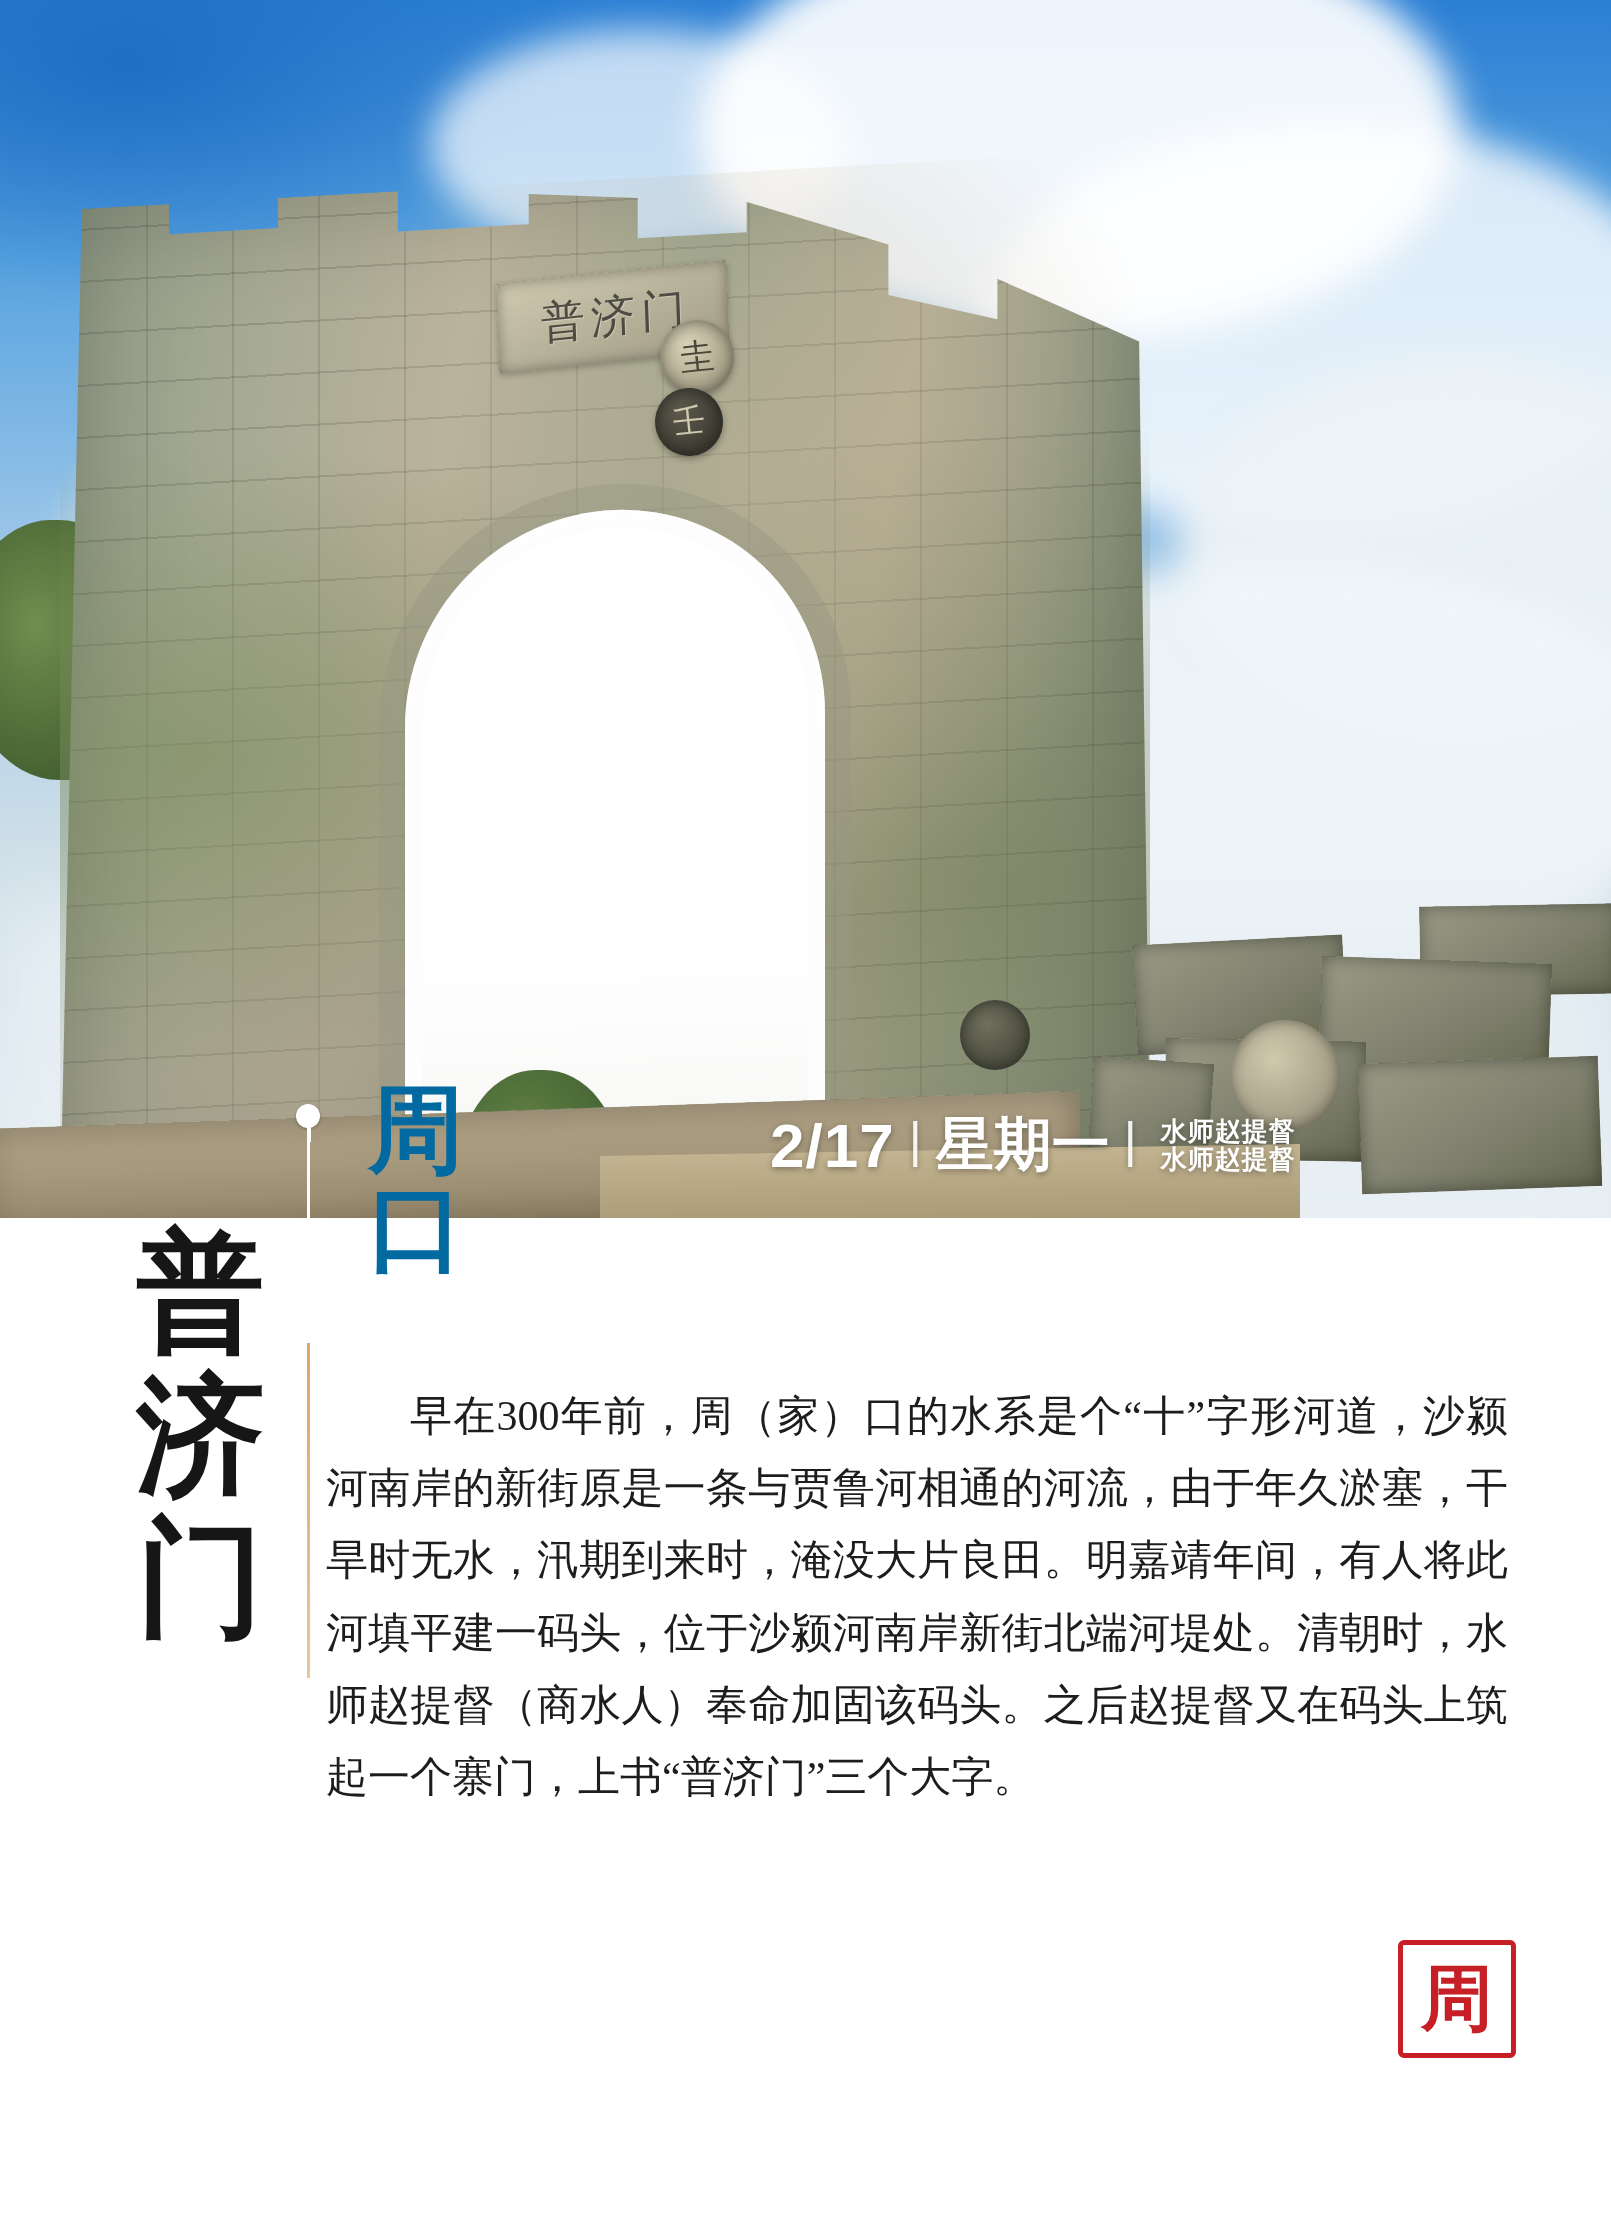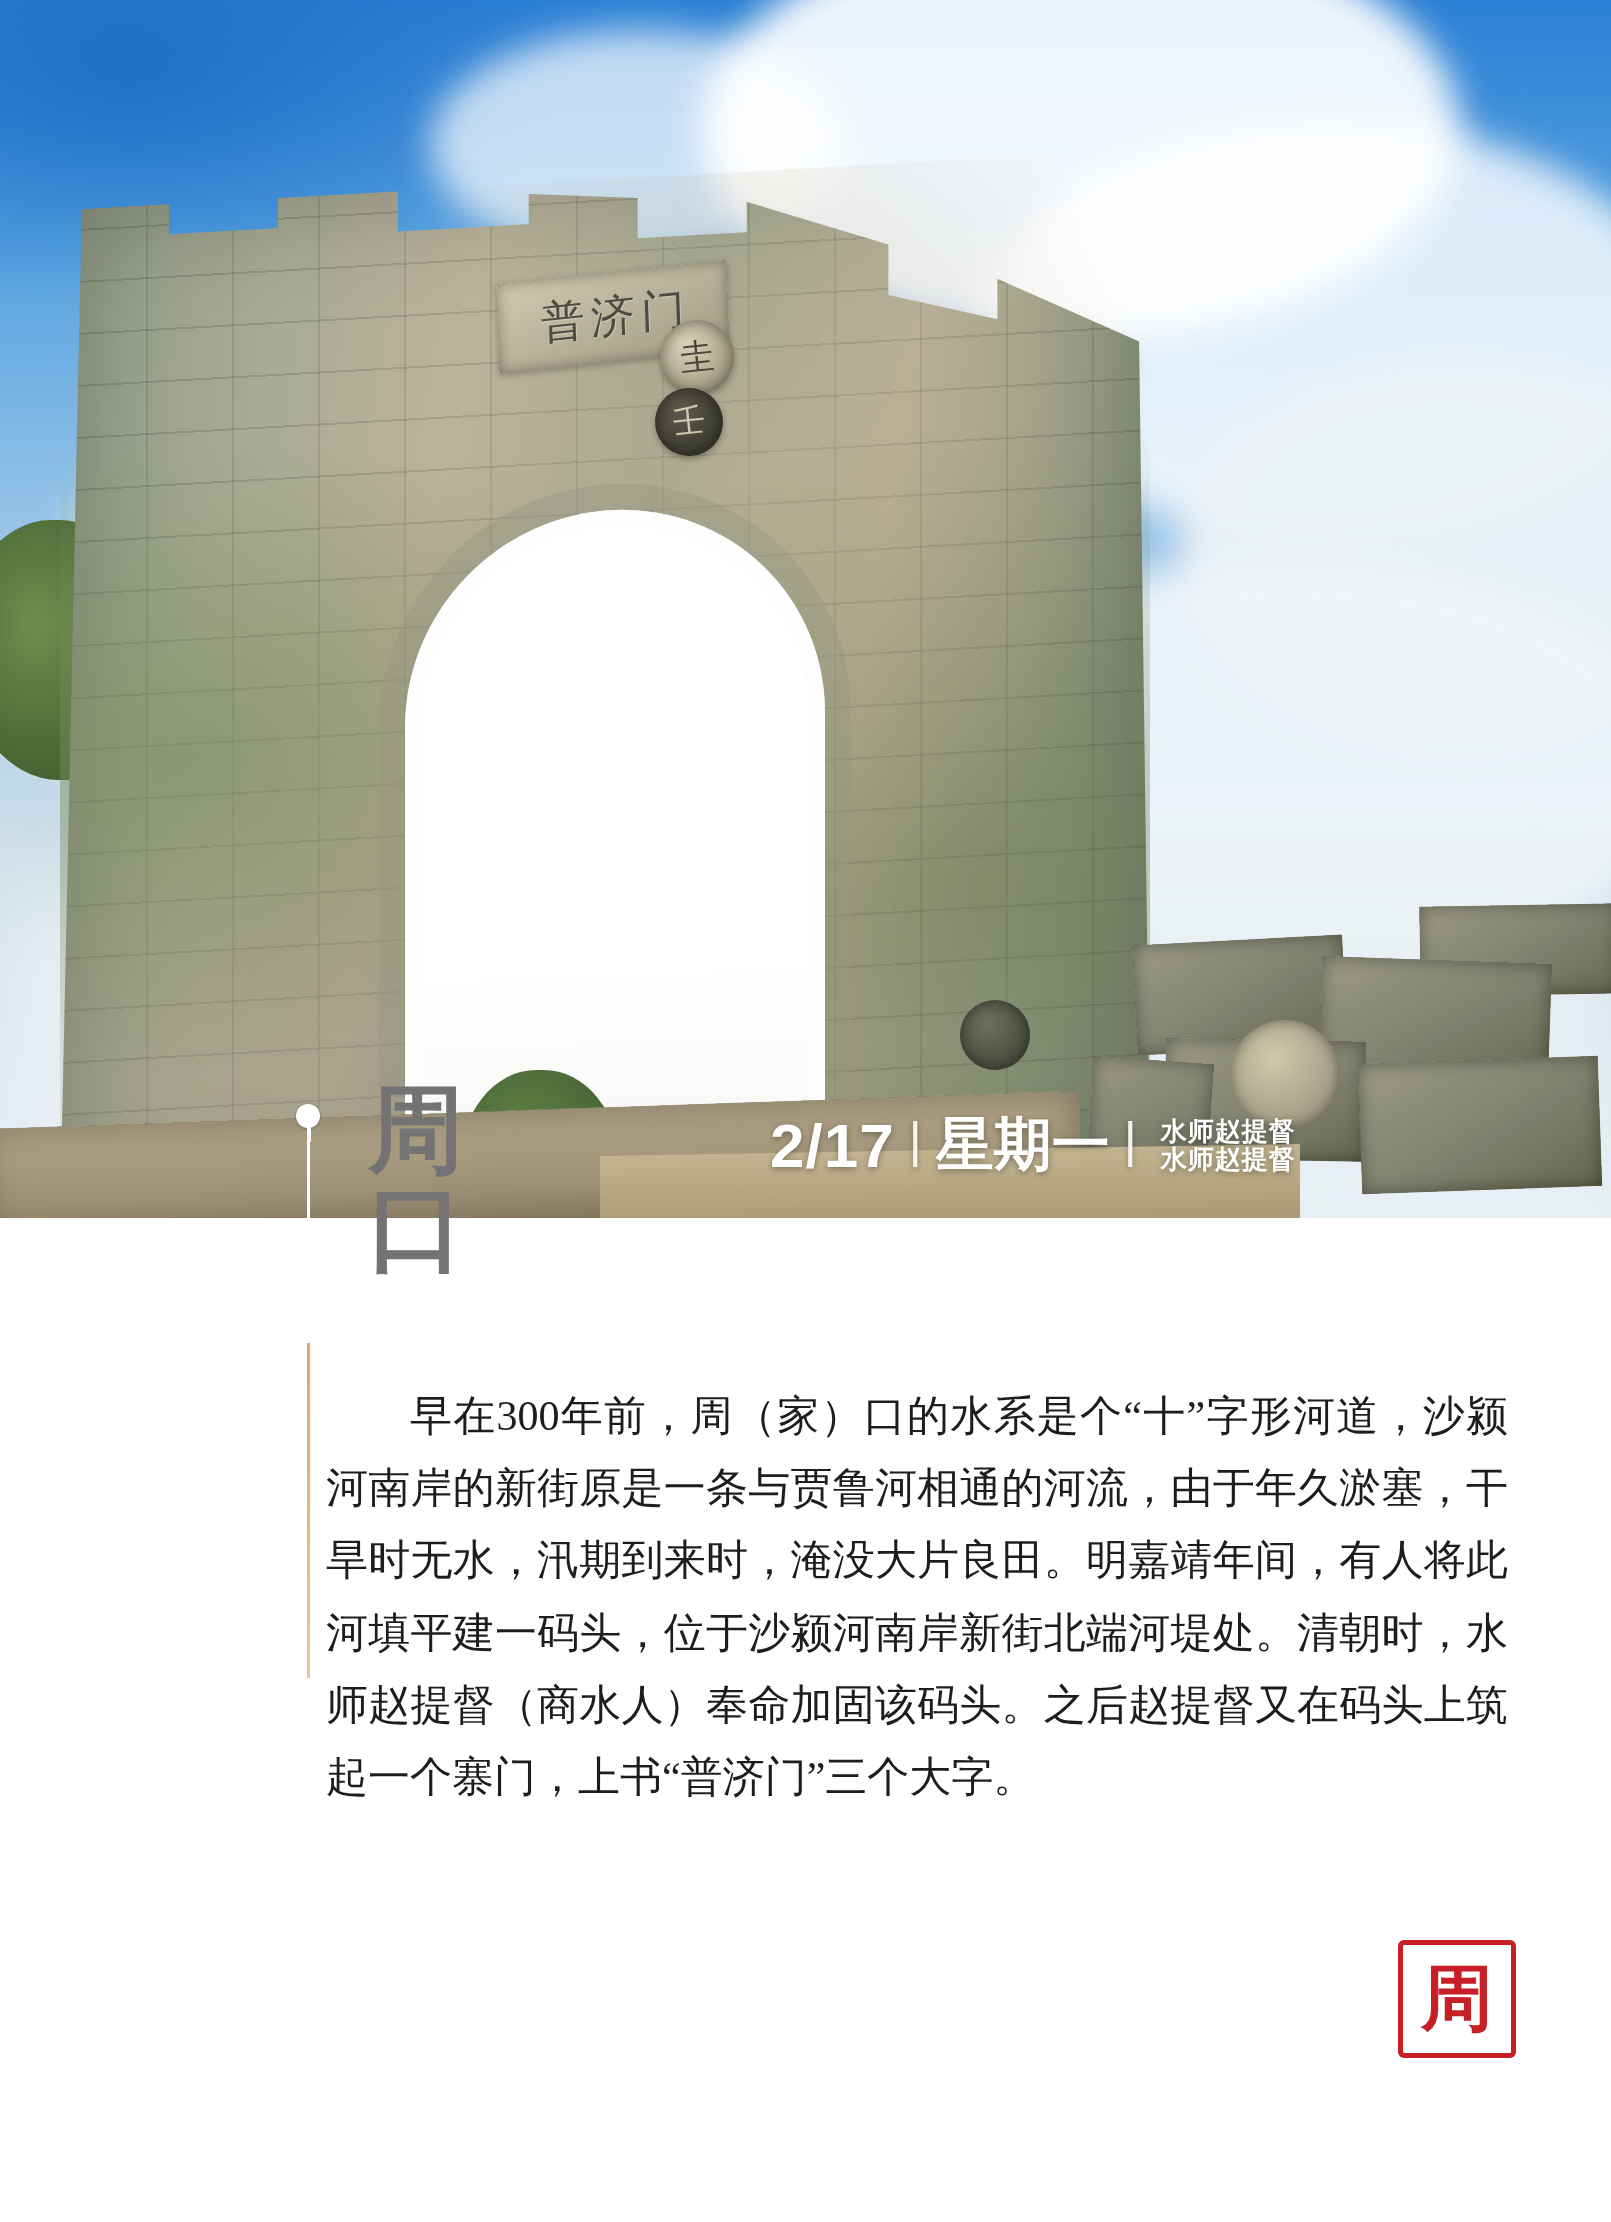--- a/index.html
+++ b/index.html
@@ -250,21 +250,21 @@
     font-weight: 700;
     letter-spacing: 1px;
   }
 
   
   .city {
     position: absolute;
     left: 368px;
     top: 1082px;
     width: 130px;
-    color: #737373;
+    color: #0369a1;
     font-family: "Liberation Serif", "DejaVu Serif", serif;
     font-weight: 700;
     font-size: 96px;
     line-height: 1.02;
     letter-spacing: 2px;
     z-index: 6;
   }
 
   
   .pin {
@@ -419,18 +419,19 @@
   <div class="pin">
     <div class="head"></div>
     <div class="stick"></div>
   </div>
   <div class="v-divider"></div>
 
   <div class="city">周口</div>
 
   <div class="panel"></div>
 
+  <div class="vertical-title">普济门</div>
 
   <div class="article">早在300年前，周（家）口的水系是个“十”字形河道，沙颍河南岸的新街原是一条与贾鲁河相通的河流，由于年久淤塞，干旱时无水，汛期到来时，淹没大片良田。明嘉靖年间，有人将此河填平建一码头，位于沙颍河南岸新街北端河堤处。清朝时，水师赵提督（商水人）奉命加固该码头。之后赵提督又在码头上筑起一个寨门，上书“普济门”三个大字。</div>
 
   <div class="seal">周</div>
 
 </div>
 
 </body></html>

